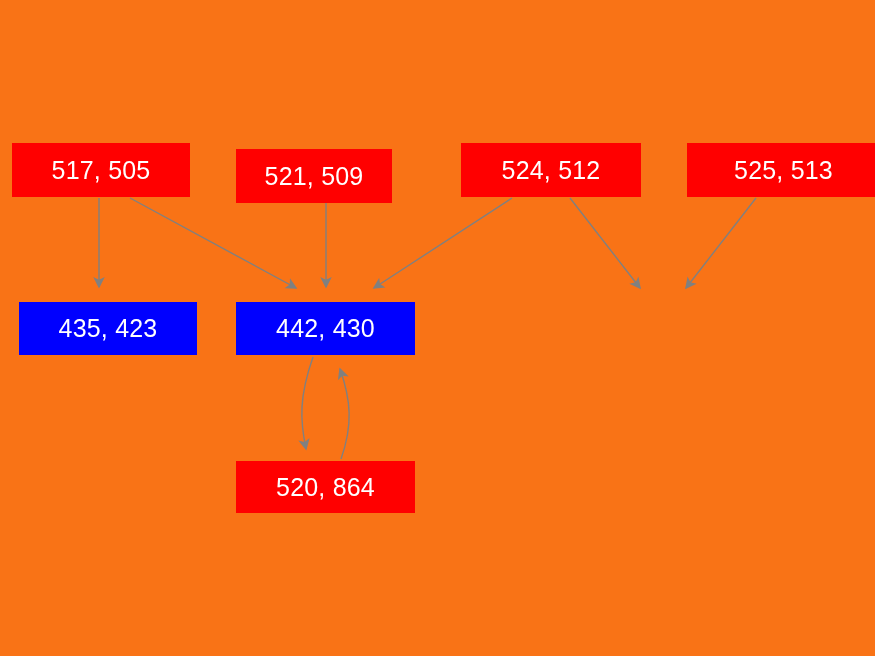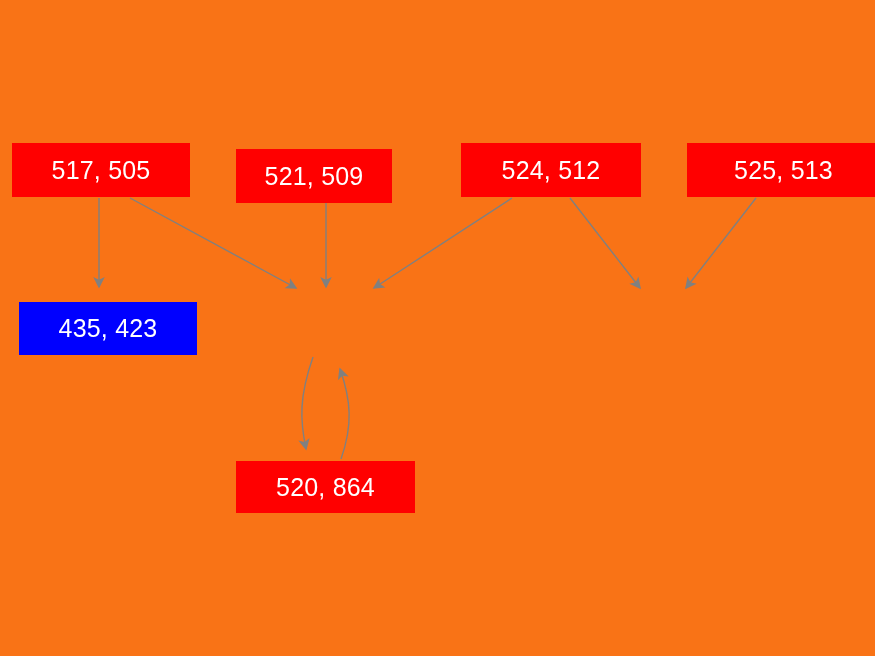--- a/index.html
+++ b/index.html
@@ -77,19 +77,22 @@
   </div>
 
   <div class="node node-red" style="left:687px; top:143px; width:193px; height:54px;">
     <span class="node-label">525, 513</span>
   </div>
 
   <div class="node node-blue" style="left:12px; top:302px; width:178px; height:53px;margin-left:7px;">
     <span class="node-label">435, 423</span>
   </div>
 
+  <div class="node node-blue" style="left:236px; top:302px; width:179px; height:53px;">
+    <span class="node-label">442, 430</span>
+  </div>
 
 
   <div class="node node-red" style="left:236px; top:461px; width:179px; height:52px;">
     <span class="node-label">520, 864</span>
   </div>
 
 </div>
 
 </body></html>

